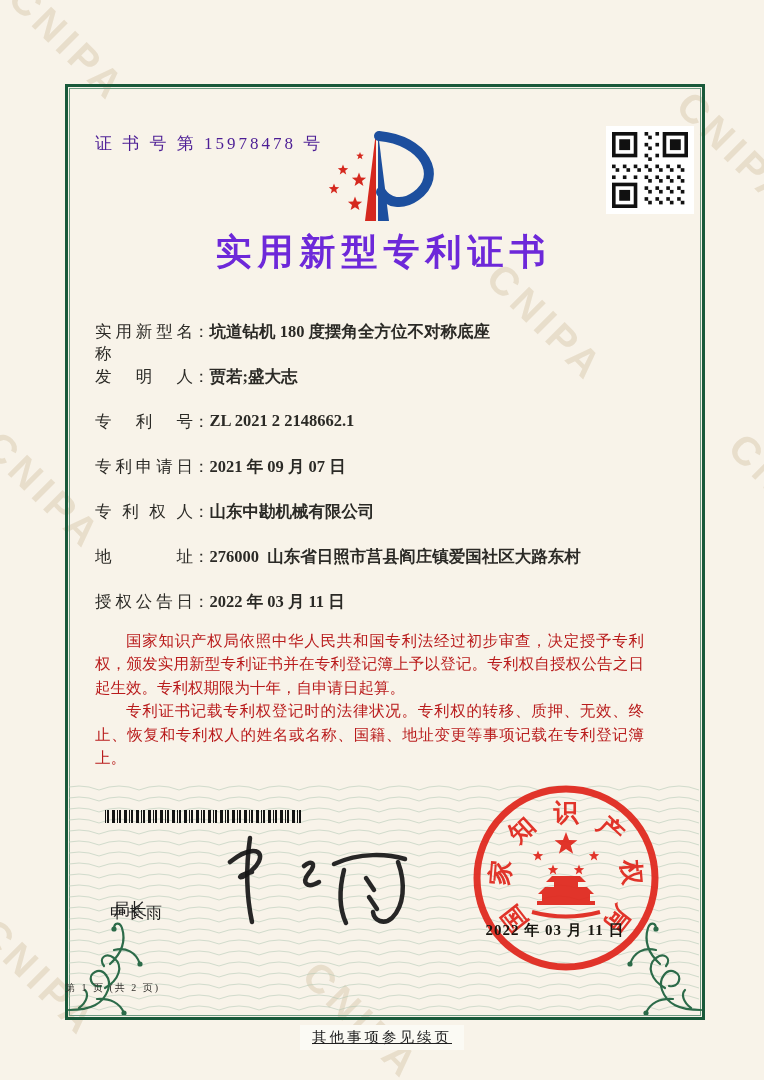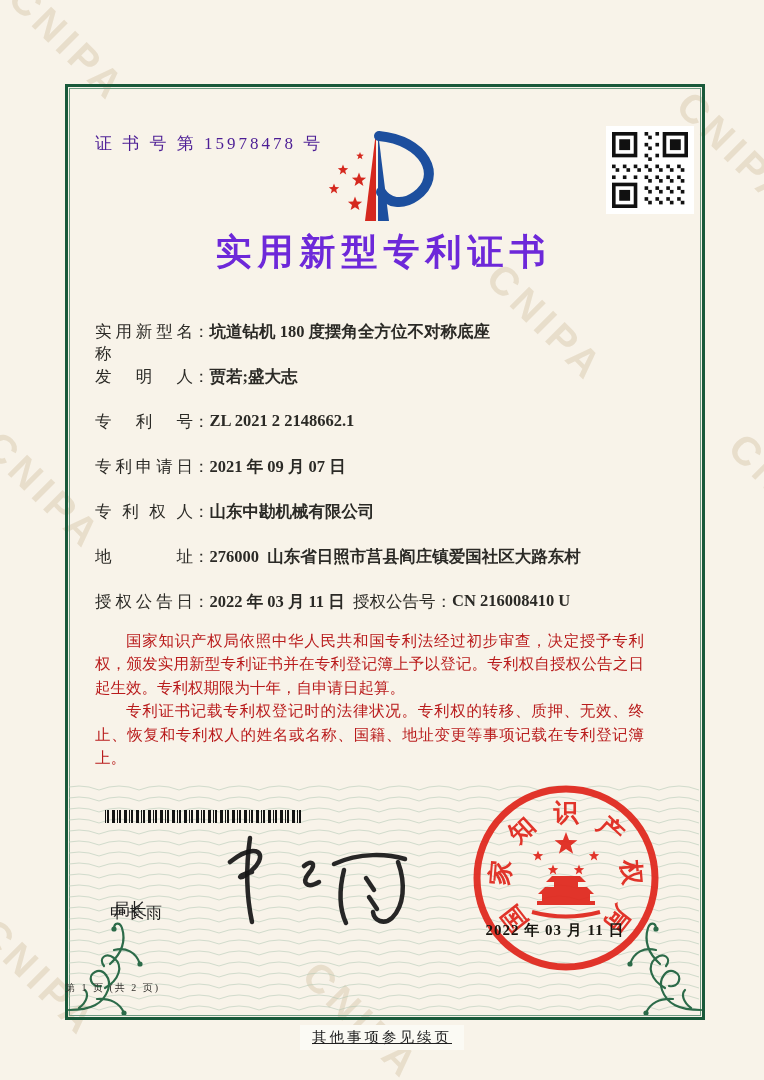--- a/index.html
+++ b/index.html
@@ -199,21 +199,21 @@
 
   <div class="doc-title">实用新型专利证书</div>
 
   <div class="fields" id="fields">
       <div class="field-row"><span class="flabel">实用新型名称</span><span class="fcolon">：</span><span class="fvalue">坑道钻机 180 度摆角全方位不对称底座</span></div>
       <div class="field-row"><span class="flabel">发明人</span><span class="fcolon">：</span><span class="fvalue">贾若;盛大志</span></div>
       <div class="field-row"><span class="flabel">专利号</span><span class="fcolon">：</span><span class="fvalue">ZL 2021 2 2148662.1</span></div>
       <div class="field-row"><span class="flabel">专利申请日</span><span class="fcolon">：</span><span class="fvalue">2021 年 09 月 07 日</span></div>
       <div class="field-row"><span class="flabel">专利权人</span><span class="fcolon">：</span><span class="fvalue">山东中勘机械有限公司</span></div>
       <div class="field-row"><span class="flabel">地址</span><span class="fcolon">：</span><span class="fvalue">276000  山东省日照市莒县阎庄镇爱国社区大路东村</span></div>
-      <div class="field-row"><span class="flabel">授权公告日</span><span class="fcolon">：</span><span class="fvalue">2022 年 03 月 11 日</span><span class="fpair2"><span class="">授权公告号</span><span class="fcolon">：</span><span class="fvalue">CN 216008410 U</span></span></div>
+      <div class="field-row"><span class="flabel">授权公告日</span><span class="fcolon">：</span><span class="fvalue">2022 年 03 月 11 日</span></div>
     </div>
 
   <div class="paras" id="paras">
       <p>国家知识产权局依照中华人民共和国专利法经过初步审查，决定授予专利权，颁发实用新型专利证书并在专利登记簿上予以登记。专利权自授权公告之日起生效。专利权期限为十年，自申请日起算。</p>
       <p>专利证书记载专利权登记时的法律状况。专利权的转移、质押、无效、终止、恢复和专利权人的姓名或名称、国籍、地址变更等事项记载在专利登记簿上。</p>
     </div>
 
   <svg class="barcode" id="barcode" width="200" height="14">
       <rect x="0" y="0" width="1" height="13" fill="#141414"></rect>
       <rect x="2" y="0" width="2" height="13" fill="#141414"></rect>

